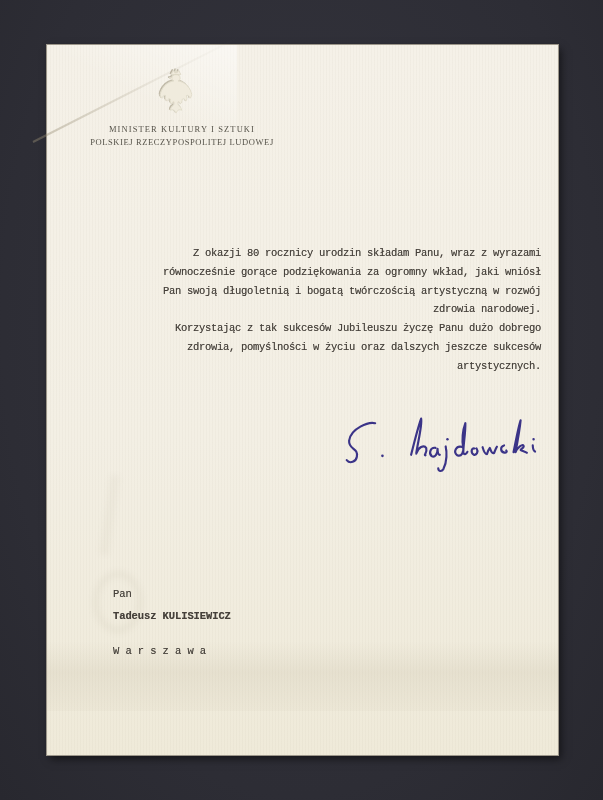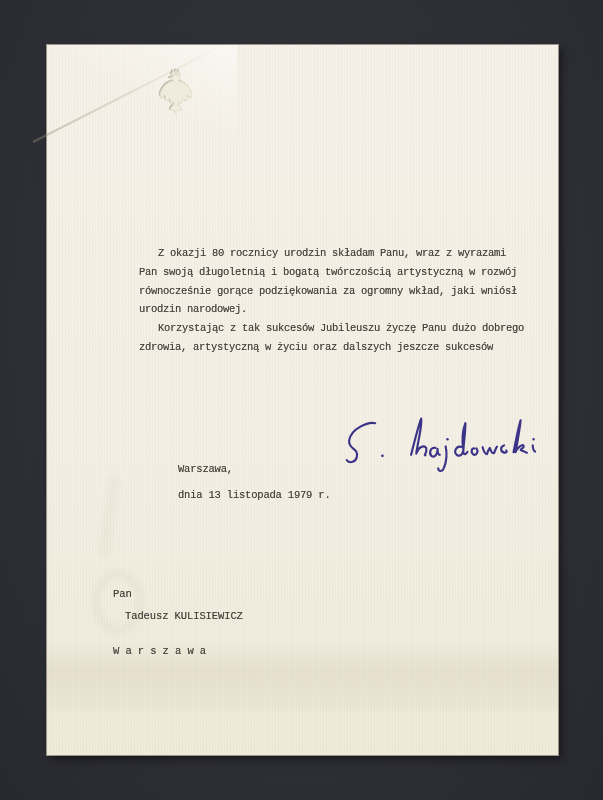--- a/index.html
+++ b/index.html
@@ -60,31 +60,32 @@
 
   .typed{
     font-family:"Liberation Mono","DejaVu Sans Mono",monospace;
     color:#45403a;
     text-shadow:0 0 0.4px rgba(69,64,58,0.55);
   }
   .body-text{
     position:absolute;left:92px;top:199px;width:402px;
     font-size:10.5px;letter-spacing:-0.3px;line-height:18.8px;
     white-space:nowrap;
+    text-align:right;
   }
   .body-text .indent{padding-left:19px;}
 
   .dateline{position:absolute;left:131px;top:411px;font-size:10.5px;letter-spacing:-0.2px;line-height:26px;}
 
   .signature{position:absolute;left:290px;top:364px;width:210px;height:70px;transform:rotate(-2deg);}
   .signature svg{width:100%;height:100%;}
 
   .recipient{position:absolute;left:66px;top:543px;font-size:10.5px;letter-spacing:-0.1px;}
   .recipient .r-sal{position:absolute;left:0;top:0;white-space:nowrap;}
-  .recipient .r-name{position:absolute;left:12px;top:22px;white-space:nowrap;}
+  .recipient .r-name{position:absolute;left:0;top:22px;white-space:nowrap;font-weight:bold;}
   .recipient .r-city{position:absolute;left:0;top:57px;white-space:nowrap;}
 </style>
 </head>
 <body>
 
 <div class="mat"></div>
 
 <div class="paper">
 
   <div class="crease-light"></div>
@@ -98,28 +99,33 @@
   <div class="emblem">
     <svg viewBox="0 0 60 70" xmlns="http://www.w3.org/2000/svg">
       <g fill="#f0ebdd" stroke="#d9d2bd" stroke-width="1" stroke-linejoin="round">
         <path d="M23 8 L26 2 L29 6 L30 1 L31 6 L34 2 L37 8 Z"></path>
         <path d="M30 8 C26 8 24 10 24 13 C24 15 25 16 27 17 C19 18 11 24 8 34 C7 37 8 40 10 42 C11 38 13 37 15 38 C14 41 15 44 17 46 C18 43 20 42 22 43 C21 46 22 49 24 50 C25 47 26 46 27 47 L27 51 C24 53 22 56 22 59 C25 58 27 58 28 60 L30 63 L32 60 C33 58 35 58 38 59 C38 56 36 53 33 51 L33 47 C34 46 35 47 36 50 C38 49 39 46 39 43 C41 42 43 43 44 46 C46 44 46 41 45 38 C47 37 49 38 50 42 C52 40 53 37 52 34 C49 24 41 18 33 17 C35 16 36 15 36 13 C36 10 34 8 30 8 Z"></path>
         <path d="M24 12 L20 13 L24 15"></path>
       </g>
     </svg>
   </div>
 
+  <div class="letterhead">
+    <div class="lh1">MINISTER KULTURY I SZTUKI</div>
+    <div class="lh2">POLSKIEJ RZECZYPOSPOLITEJ LUDOWEJ</div>
+  </div>
 
   <div class="body-text typed">
     <div class="indent">Z okazji 80 rocznicy urodzin składam Panu, wraz z wyrazami</div>
+    <div>równocześnie gorące podziękowania za ogromny wkład, jaki wniósł</div>
     <div>Pan swoją długoletnią i bogatą twórczością artystyczną w rozwój</div>
-    <div>równocześnie gorące podziękowania za ogromny wkład, jaki wniósł</div>
-    <div>urodzin narodowej.</div>
+    <div>zdrowia narodowej.</div>
     <div class="indent">Korzystając z tak sukcesów Jubileuszu życzę Panu dużo dobrego</div>
-    <div>zdrowia, artystyczną w życiu oraz dalszych jeszcze sukcesów</div>
+    <div>zdrowia, pomyślności w życiu oraz dalszych jeszcze sukcesów</div>
+    <div>artystycznych.</div>
   </div>
 
   <div class="signature" aria-label="Z. Najdowski">
     <svg viewBox="0 0 205 65" xmlns="http://www.w3.org/2000/svg">
       <g fill="none" stroke="#3b3488" stroke-width="2.1" stroke-linecap="round" stroke-linejoin="round">
         <path d="M38 10 C32 8 14 14 12 26 C11 35 21 33 19 42 C18 47 12 49 9 45"></path>
         <circle cx="44" cy="42" r="1.3" fill="#3b3488" stroke="none"></circle>
         <path d="M72 42 C76 28 81 12 83 7 C84 13 79 30 77 41 C79 35 85 32 87 36 C88 40 84 43 86 43"></path>
         <path d="M96 36 C91 35 89 41 92 44 C95 46 98 42 98 37 C98 40 98 43 100 43"></path>
         <path d="M106 35 C107 40 107 50 103 57 C101 60 98 59 98 56"></path>
@@ -128,24 +134,20 @@
         <path d="M134 38 C131 37 130 42 133 44 C136 45 138 41 136 38"></path>
         <path d="M142 37 C143 41 144 44 146 44 C147 41 148 39 149 38 C150 41 151 44 153 43 C154 41 155 38 156 37"></path>
         <path d="M163 36 C159 37 159 42 163 43 C165 43.5 166 42 165 41"></path>
         <path d="M172 43 C175 30 178 17 180 12 C179 20 176 34 174 43 C176 38 181 35 182 37 C183 39 179 40 179 41 C181 42 184 43 185 44"></path>
         <path d="M191 37 C191 40 191 42 193 43"></path>
         <circle cx="192" cy="31" r="1.2" fill="#3b3488" stroke="none"></circle>
       </g>
     </svg>
   </div>
 
-  <div class="dateline typed">
-    <div>Warszawa,</div>
-    <div>dnia 13 listopada 1979 r.</div>
-  </div>
 
   <div class="recipient typed">
     <div class="r-sal">Pan</div>
     <div class="r-name">Tadeusz KULISIEWICZ</div>
     <div class="r-city">W a r s z a w a</div>
   </div>
 
 </div>
 
 </body></html>

